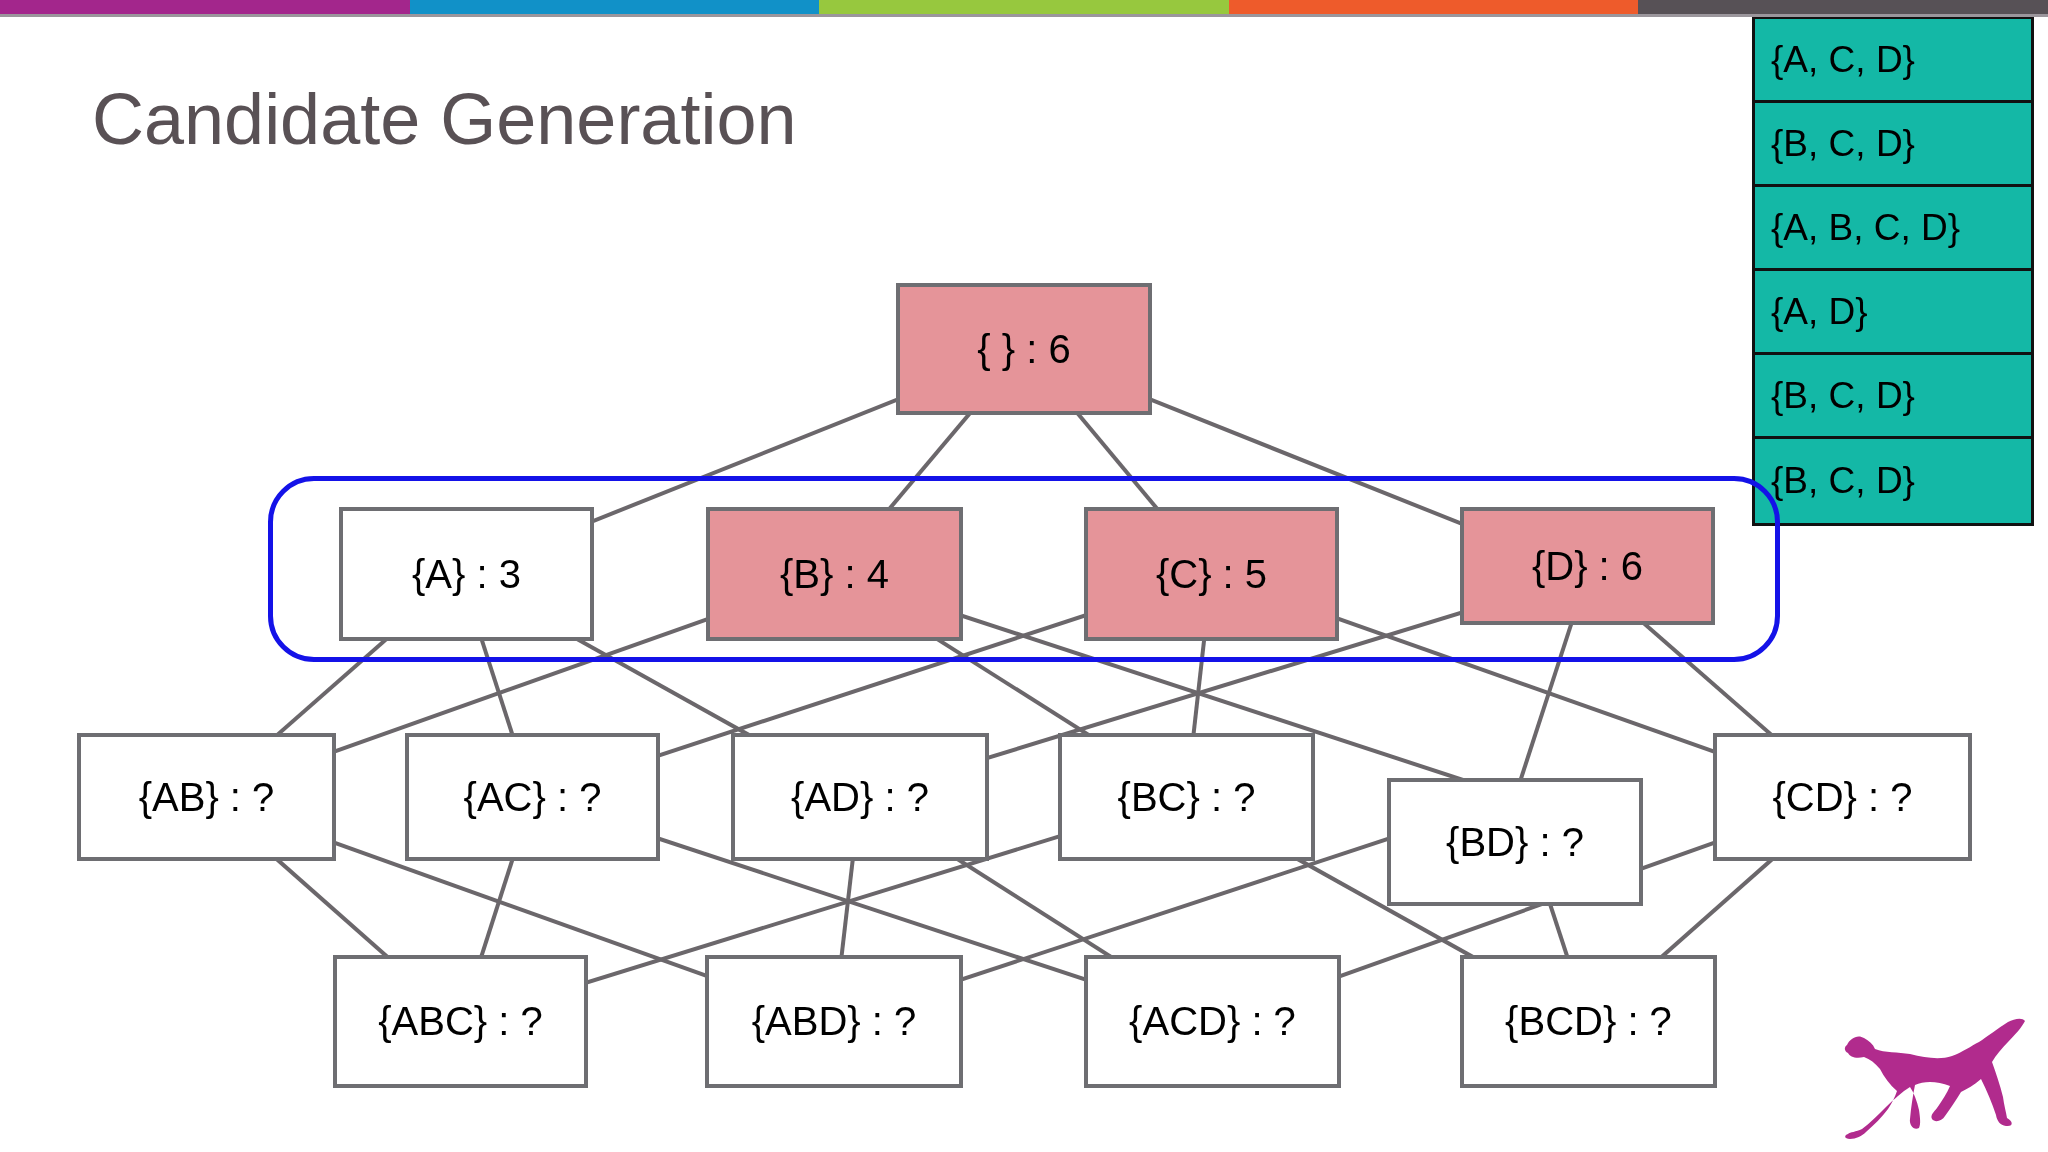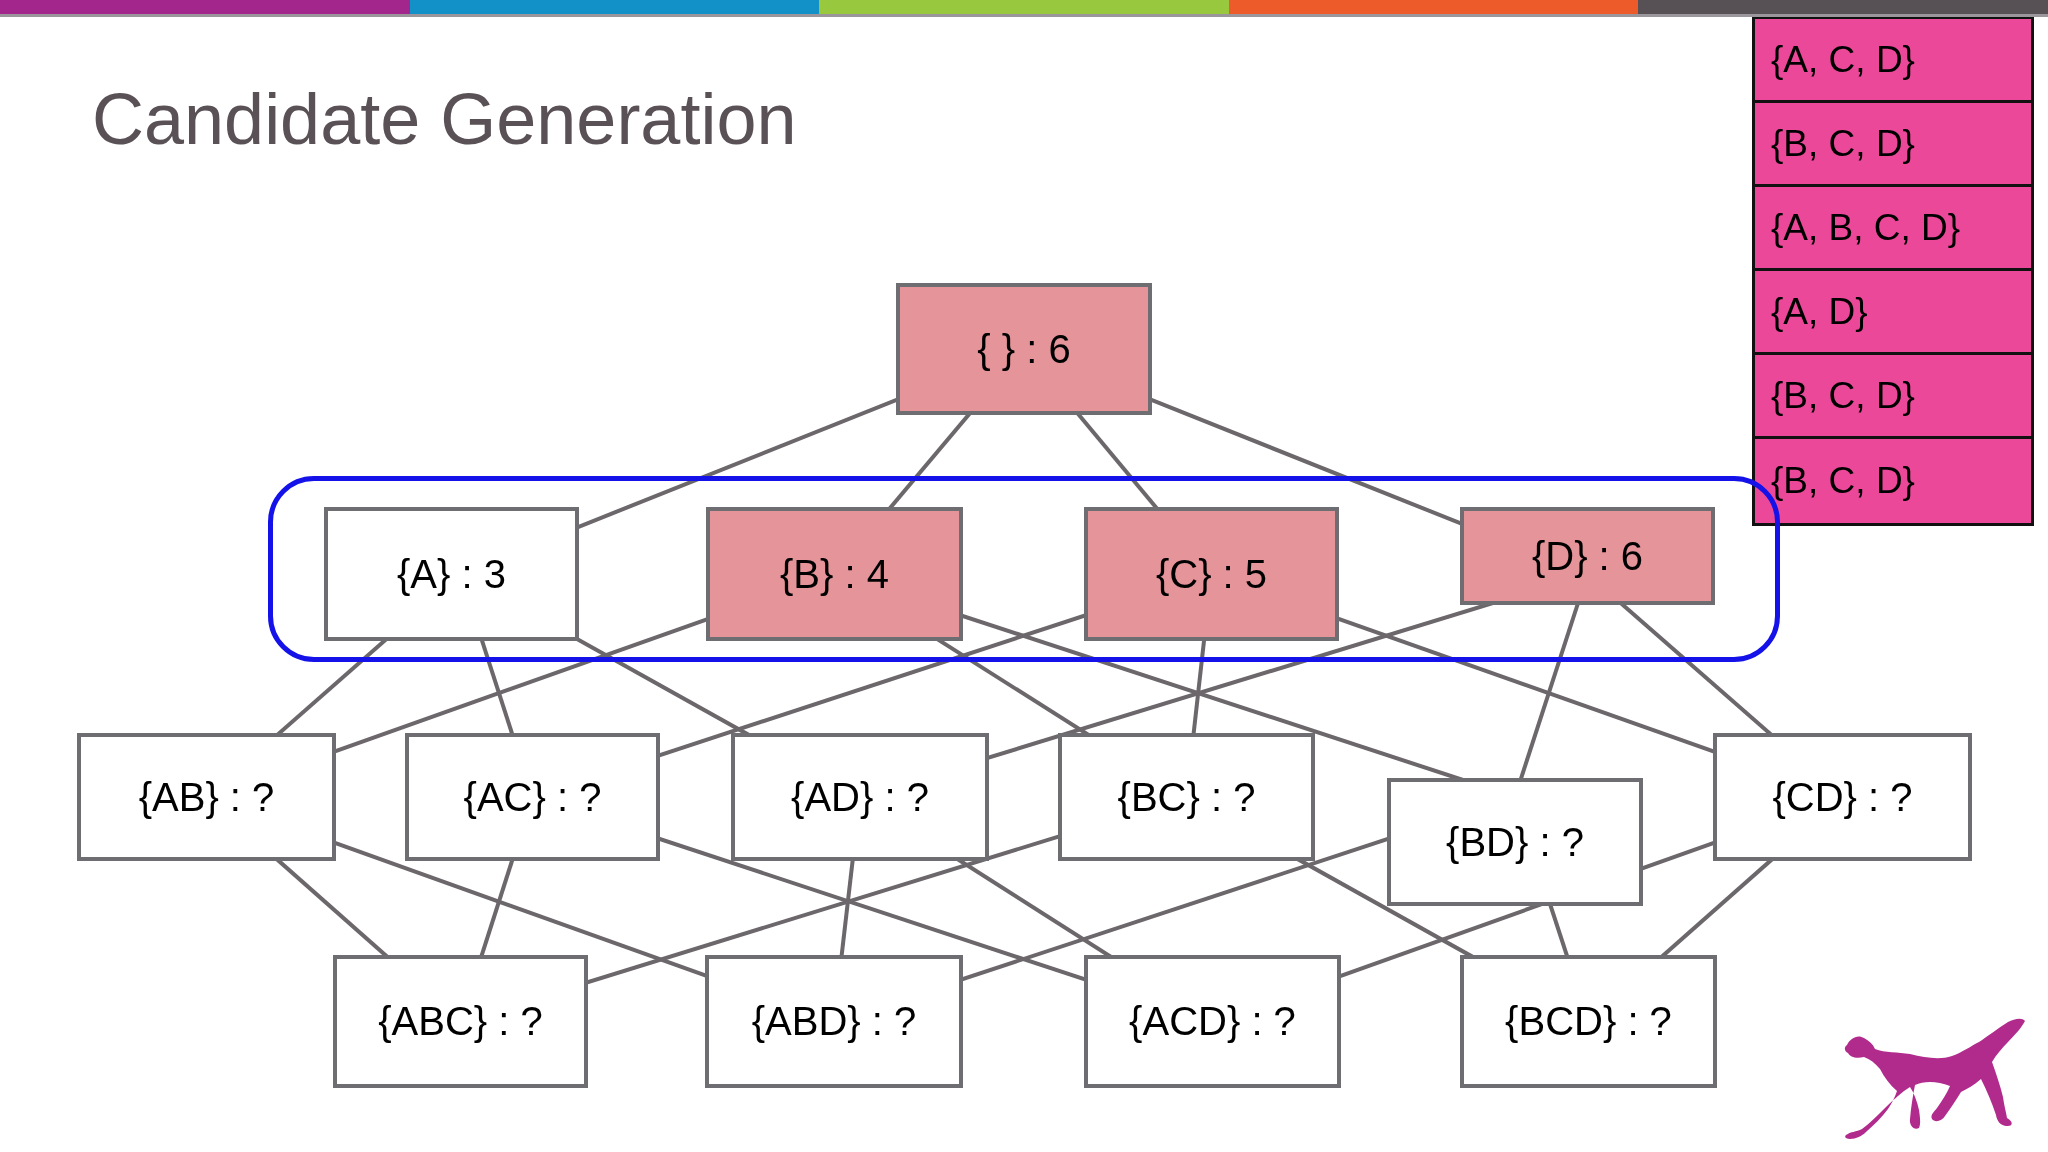--- a/index.html
+++ b/index.html
@@ -8,21 +8,21 @@
     font-family:"Liberation Sans", sans-serif;overflow:hidden;
   }
   .topbar{position:absolute;top:0;left:0;width:2048px;height:14px;display:flex;z-index:6;}
   .topbar .seg{flex:1;height:14px;}
   .bar-underline{position:absolute;top:14px;left:0;width:2048px;height:3px;background:#9b969c;z-index:6;}
   .slide-title{
     position:absolute;left:92px;top:80px;font-size:72px;line-height:1.1;
     color:#595155;letter-spacing:0px;white-space:nowrap;z-index:2;
   }
   .txn-table{
-    position:absolute;left:1752px;top:16px;width:282px;background:#ec4899;
+    position:absolute;left:1752px;top:16px;width:282px;background:#14b8a6;
     border:3px solid #111111;z-index:3;box-sizing:border-box;
   }
   .txn-row{
     height:84px;display:flex;align-items:center;padding-left:16px;
     font-size:37px;color:#000;border-bottom:3px solid #111111;box-sizing:border-box;
     white-space:nowrap;
   }
   .txn-row:last-child{border-bottom:none;}
   svg.edges{position:absolute;left:0;top:0;z-index:2;}
   .highlight-box{
@@ -88,24 +88,24 @@
     <line x1="1515" y1="797" x2="834" y2="1021.5" stroke="#6b676b" stroke-width="4"></line>
     <line x1="1515" y1="797" x2="1588.5" y2="1021.5" stroke="#6b676b" stroke-width="4"></line>
     <line x1="1842.5" y1="797" x2="1212.5" y2="1021.5" stroke="#6b676b" stroke-width="4"></line>
     <line x1="1842.5" y1="797" x2="1588.5" y2="1021.5" stroke="#6b676b" stroke-width="4"></line>
   </svg>
 
 <div class="highlight-box" style="left: 268px; top: 476px; width: 1512px; height: 186px; border-color: rgb(20, 18, 232);"></div>
 
 <div id="nodes">
     <div class="node hl" style="left: 896px; top: 283px; width: 256px; height: 132px;">{ } : 6</div>
-    <div class="node" style="left: 324px; top: 507px; width: 255px; height: 134px;">{A} : 3</div>
+    <div class="node" style="left: 339px; top: 507px; width: 255px; height: 134px;">{A} : 3</div>
     <div class="node hl" style="left: 706px; top: 507px; width: 257px; height: 134px;">{B} : 4</div>
     <div class="node hl" style="left: 1084px; top: 507px; width: 255px; height: 134px;">{C} : 5</div>
-    <div class="node hl" style="left: 1460px; top: 507px; width: 255px; height: 98px;">{D} : 6</div>
+    <div class="node hl" style="left: 1460px; top: 507px; width: 255px; height: 118px;">{D} : 6</div>
     <div class="node" style="left: 77px; top: 733px; width: 259px; height: 128px;">{AB} : ?</div>
     <div class="node" style="left: 405px; top: 733px; width: 255px; height: 128px;">{AC} : ?</div>
     <div class="node" style="left: 731px; top: 733px; width: 258px; height: 128px;">{AD} : ?</div>
     <div class="node" style="left: 1058px; top: 733px; width: 257px; height: 128px;">{BC} : ?</div>
     <div class="node" style="left: 1387px; top: 733px; width: 256px; height: 128px; margin-top: 45px;">{BD} : ?</div>
     <div class="node" style="left: 1713px; top: 733px; width: 259px; height: 128px;">{CD} : ?</div>
     <div class="node" style="left: 333px; top: 955px; width: 255px; height: 133px;">{ABC} : ?</div>
     <div class="node" style="left: 705px; top: 955px; width: 258px; height: 133px;">{ABD} : ?</div>
     <div class="node" style="left: 1084px; top: 955px; width: 257px; height: 133px;">{ACD} : ?</div>
     <div class="node" style="left: 1460px; top: 955px; width: 257px; height: 133px;">{BCD} : ?</div>

